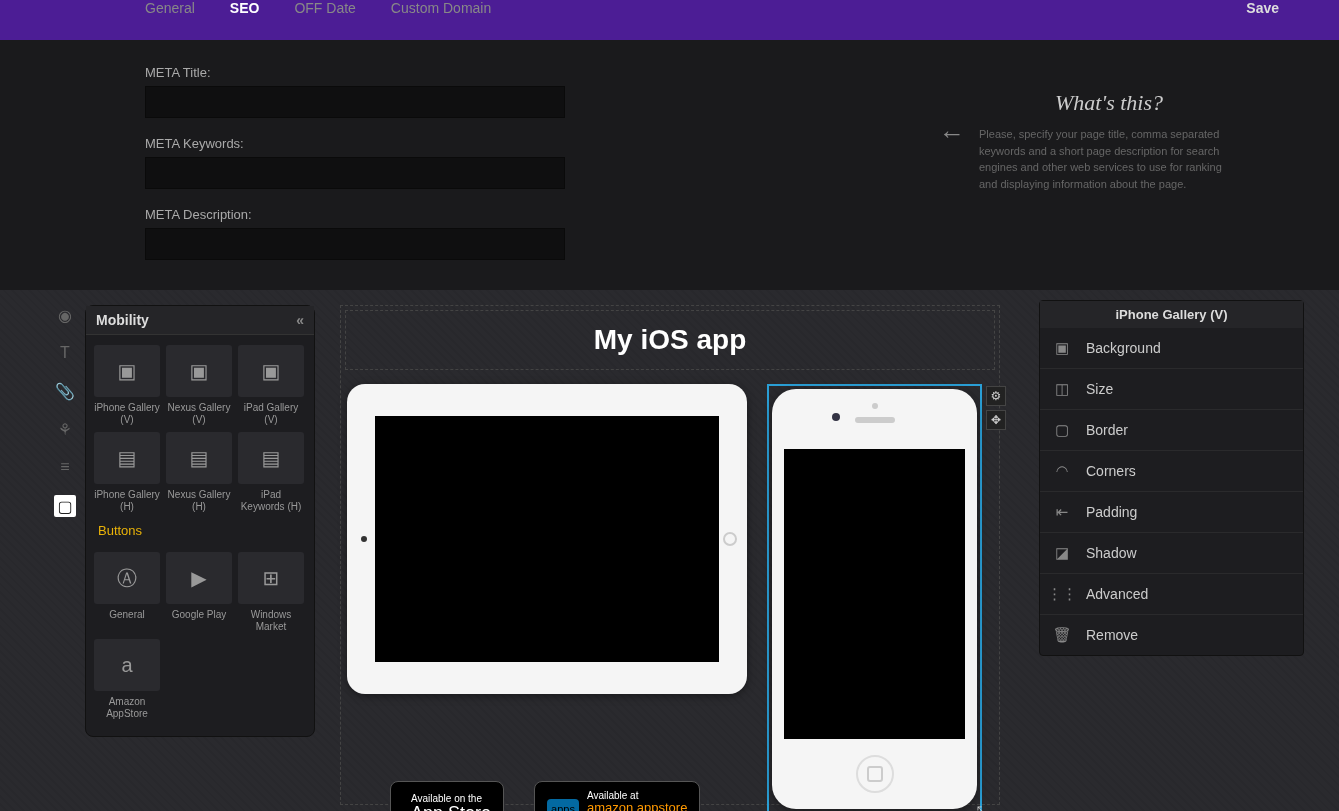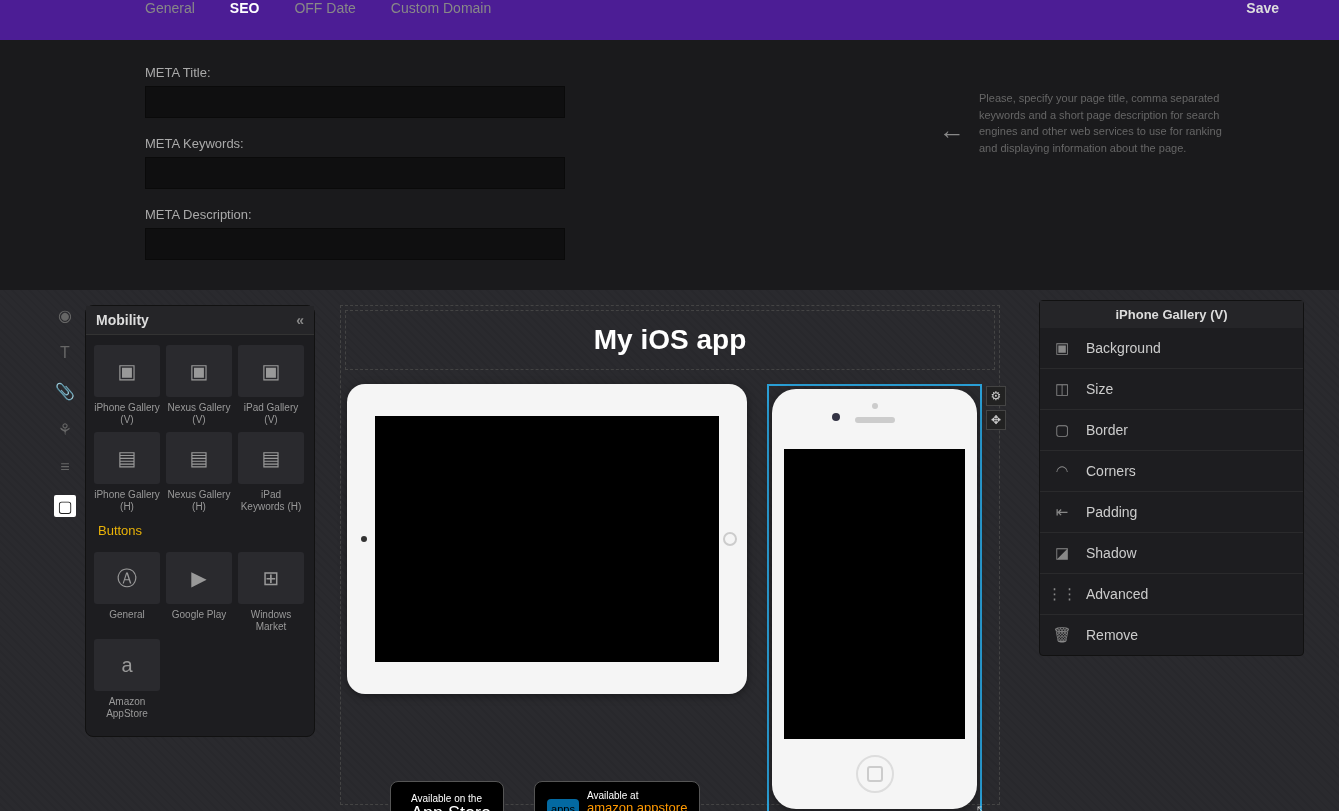--- a/index.html
+++ b/index.html
@@ -79,20 +79,21 @@
   <div class="seo-field">
     <label>META Keywords:</label>
     <input type="text" style="">
   </div>
   <div class="seo-field">
     <label>META Description:</label>
     <input type="text" style="">
   </div>
   <div class="help-note">
     <span class="arrow">←</span>
+    <div class="whats">What's this?</div>
     <p>Please, specify your page title, comma separated keywords and a short page description for search engines and other web services to use for ranking and displaying information about the page.</p>
   </div>
 </div>
 
 <div class="canvas-area">
 
   <div class="left-rail">
     <div class="ri">◉</div>
     <div class="ri">T</div>
     <div class="ri">📎</div>

